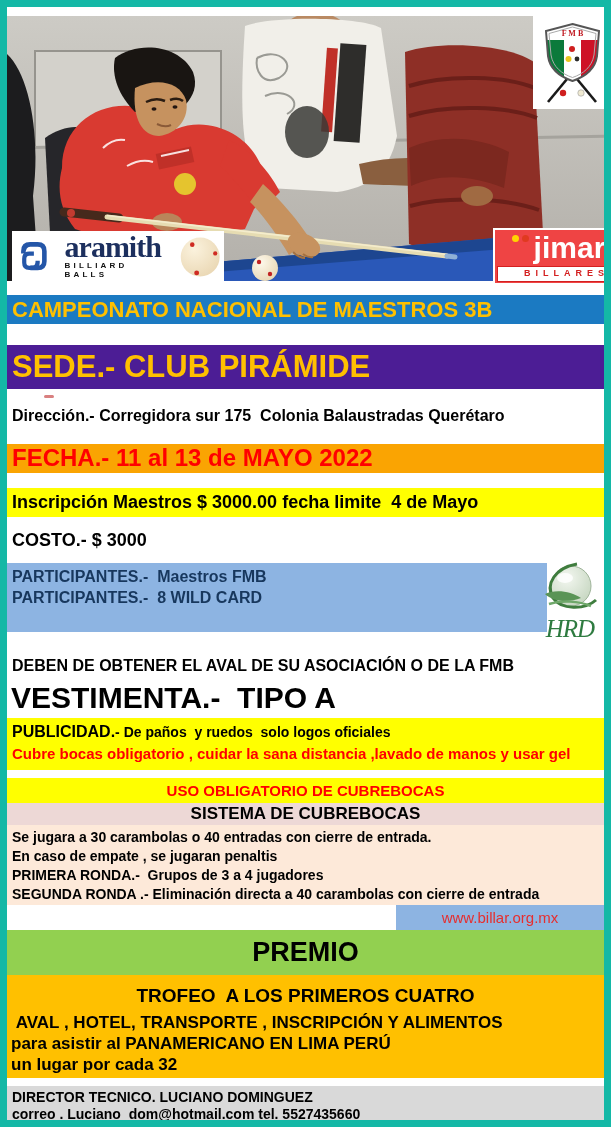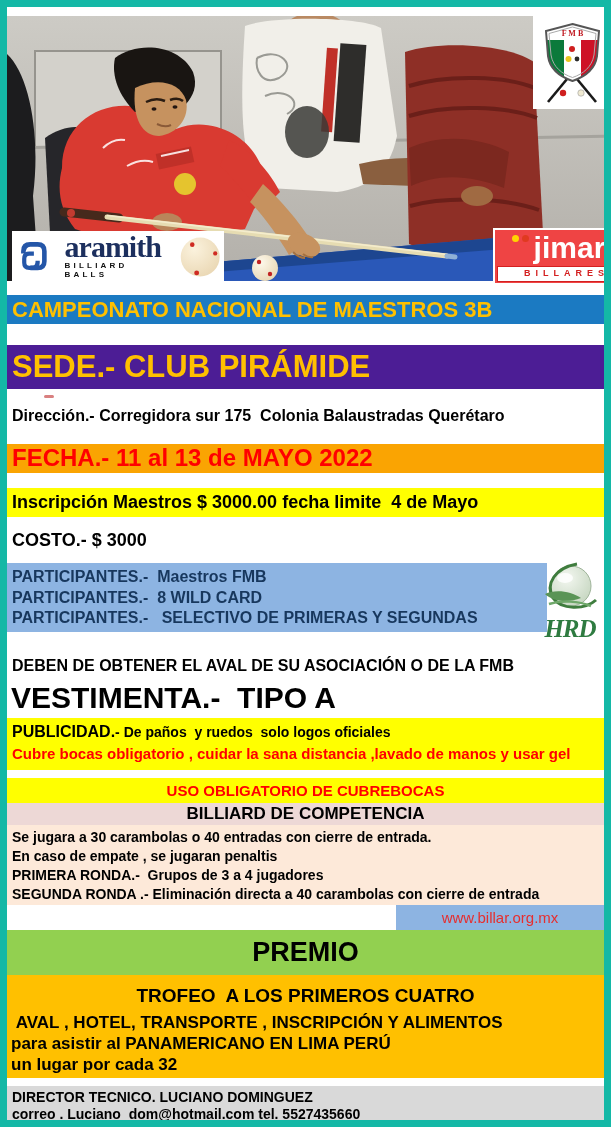--- a/index.html
+++ b/index.html
@@ -40,21 +40,21 @@
   .fecha{height:29px;background:#faa402;color:#ff0000;font-weight:bold;font-size:24px;
     line-height:28px;padding-left:5px;}
   .inscripcion{margin-top:15px;height:29px;background:#ffff00;font-weight:bold;font-size:18px;
     line-height:28px;padding-left:5px;}
   .costo{height:46px;font-size:18px;font-weight:bold;padding:13px 0 0 5px;box-sizing:border-box;}
   .part-row{position:relative;height:69px;}
   .part-band{width:540px;height:69px;background:#8db4e2;color:#17375d;font-weight:bold;
     font-size:16px;padding:4px 0 0 5px;box-sizing:border-box;}
   .part-band .pline{line-height:20.5px;}
   .hrd{position:absolute;right:2px;top:-1px;width:64px;height:86px;text-align:center;}
-  .hrd-text{font-family:"Liberation Serif",serif;font-style:italic;font-weight:bold;
+  .hrd-text{font-family:"Liberation Serif",serif;font-style:italic;font-weight:normal;
     font-size:25px;color:#2e7b40;line-height:24px;margin-top:-3px;letter-spacing:-1px;}
   .deben{margin-top:25px;height:22px;font-size:16px;font-weight:bold;padding-left:5px;}
   .vestimenta{height:39px;font-size:30px;font-weight:bold;line-height:38px;padding-left:4px;}
   .pub-band{height:52px;background:#ffff00;padding:3px 0 8px 5px;box-sizing:border-box;}
   .pub-line1{font-size:16px;font-weight:bold;line-height:22px;}
   .pub-line1 .pub-rest{font-size:14px;}
   .pub-line2{font-size:15px;font-weight:bold;color:#ff0000;line-height:22px;}
   .uso{margin-top:8px;height:25px;background:#ffff00;color:#ff0000;text-align:center;
     font-weight:bold;font-size:15px;line-height:25px;}
   .sistema-title{height:22px;background:#edd8d6;text-align:center;font-weight:bold;
@@ -232,21 +232,20 @@
     <span data-bind="inscripcion.text">Inscripción Maestros $ 3000.00 fecha limite  4 de Mayo</span>
   </div>
   <div class="costo">
     <span data-bind="costo.text">COSTO.- $ 3000</span>
   </div>
 
   <div class="part-row">
     <div class="part-band">
       <div class="pline" data-bind="participantes.lines.0">PARTICIPANTES.-  Maestros FMB</div>
       <div class="pline" data-bind="participantes.lines.1">PARTICIPANTES.-  8 WILD CARD</div>
-      <div class="pline" data-bind="participantes.lines.2">PARTICIPANTES.-   SELECTIVO DE PRIMERAS Y SEGUNDAS</div>
     </div>
     <div class="hrd">
       <svg width="58" height="54" viewBox="0 0 58 54">
         <defs>
           <radialGradient id="hrdg" cx="0.4" cy="0.3" r="0.9">
             <stop offset="0" stop-color="#f3f7f0"></stop>
               <stop offset="1" stop-color="#bccfb6"></stop>
           </radialGradient>
         </defs>
         <circle cx="30" cy="24" r="20" fill="url(#hrdg)" stroke="#9fb49a" stroke-width="1"></circle>
@@ -271,21 +270,21 @@
       <span data-bind="publicidad.label">PUBLICIDAD.</span><span class="pub-rest" data-bind="publicidad.rest">- De paños  y ruedos  solo logos oficiales</span>
     </div>
     <div class="pub-line2" data-bind="sanidad.text">Cubre bocas obligatorio , cuidar la sana distancia ,lavado de manos y usar gel</div>
   </div>
 
   <div class="uso">
     <span data-bind="cubrebocas.text">USO OBLIGATORIO DE CUBREBOCAS</span>
   </div>
 
   <div class="sistema-title">
-    <span data-bind="sistema.title">BILLIARD DE COMPETENCIA</span>
+    <span data-bind="sistema.title">SISTEMA DE CUBREBOCAS</span>
   </div>
   <div class="sistema-body">
     <div class="sline" data-bind="sistema.lines.0">Se jugara a 30 carambolas o 40 entradas con cierre de entrada.</div>
     <div class="sline" data-bind="sistema.lines.1">En caso de empate , se jugaran penaltis</div>
     <div class="sline" data-bind="sistema.lines.2">PRIMERA RONDA.-  Grupos de 3 a 4 jugadores</div>
     <div class="sline" data-bind="sistema.lines.3">SEGUNDA RONDA .- Eliminación directa a 40 carambolas con cierre de entrada</div>
   </div>
 
   <div class="web-band">
     <div class="web-box">

